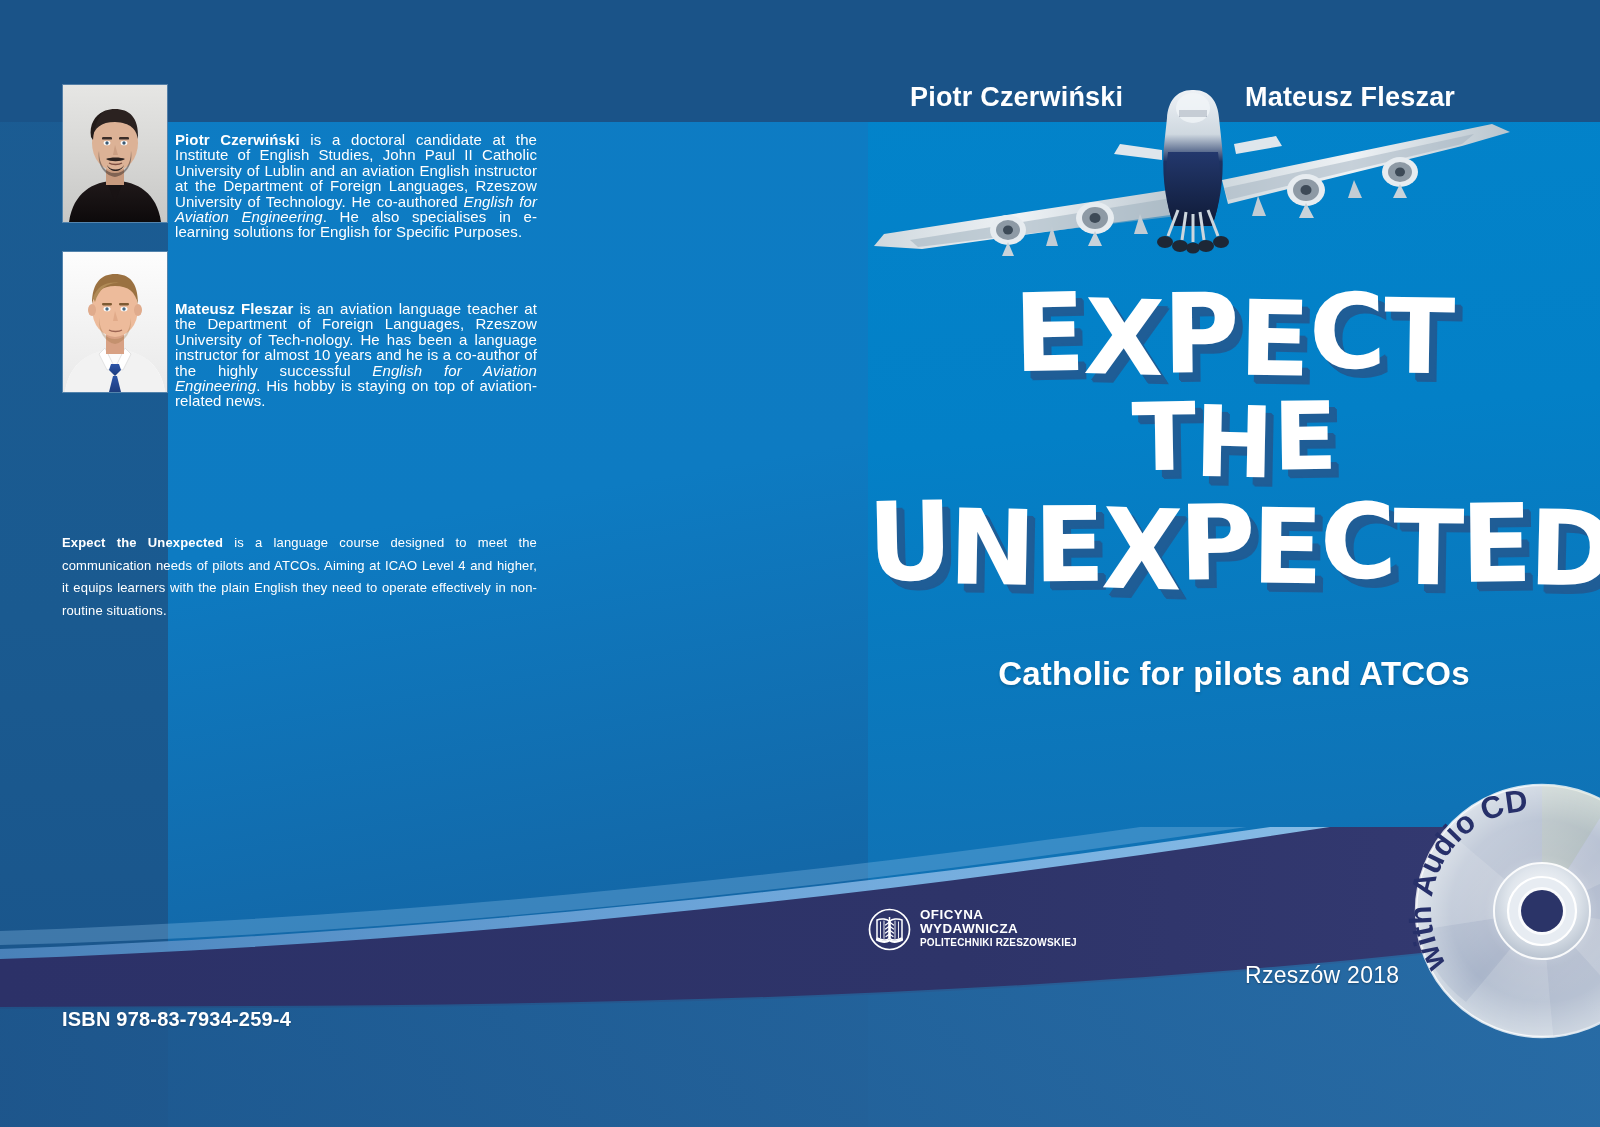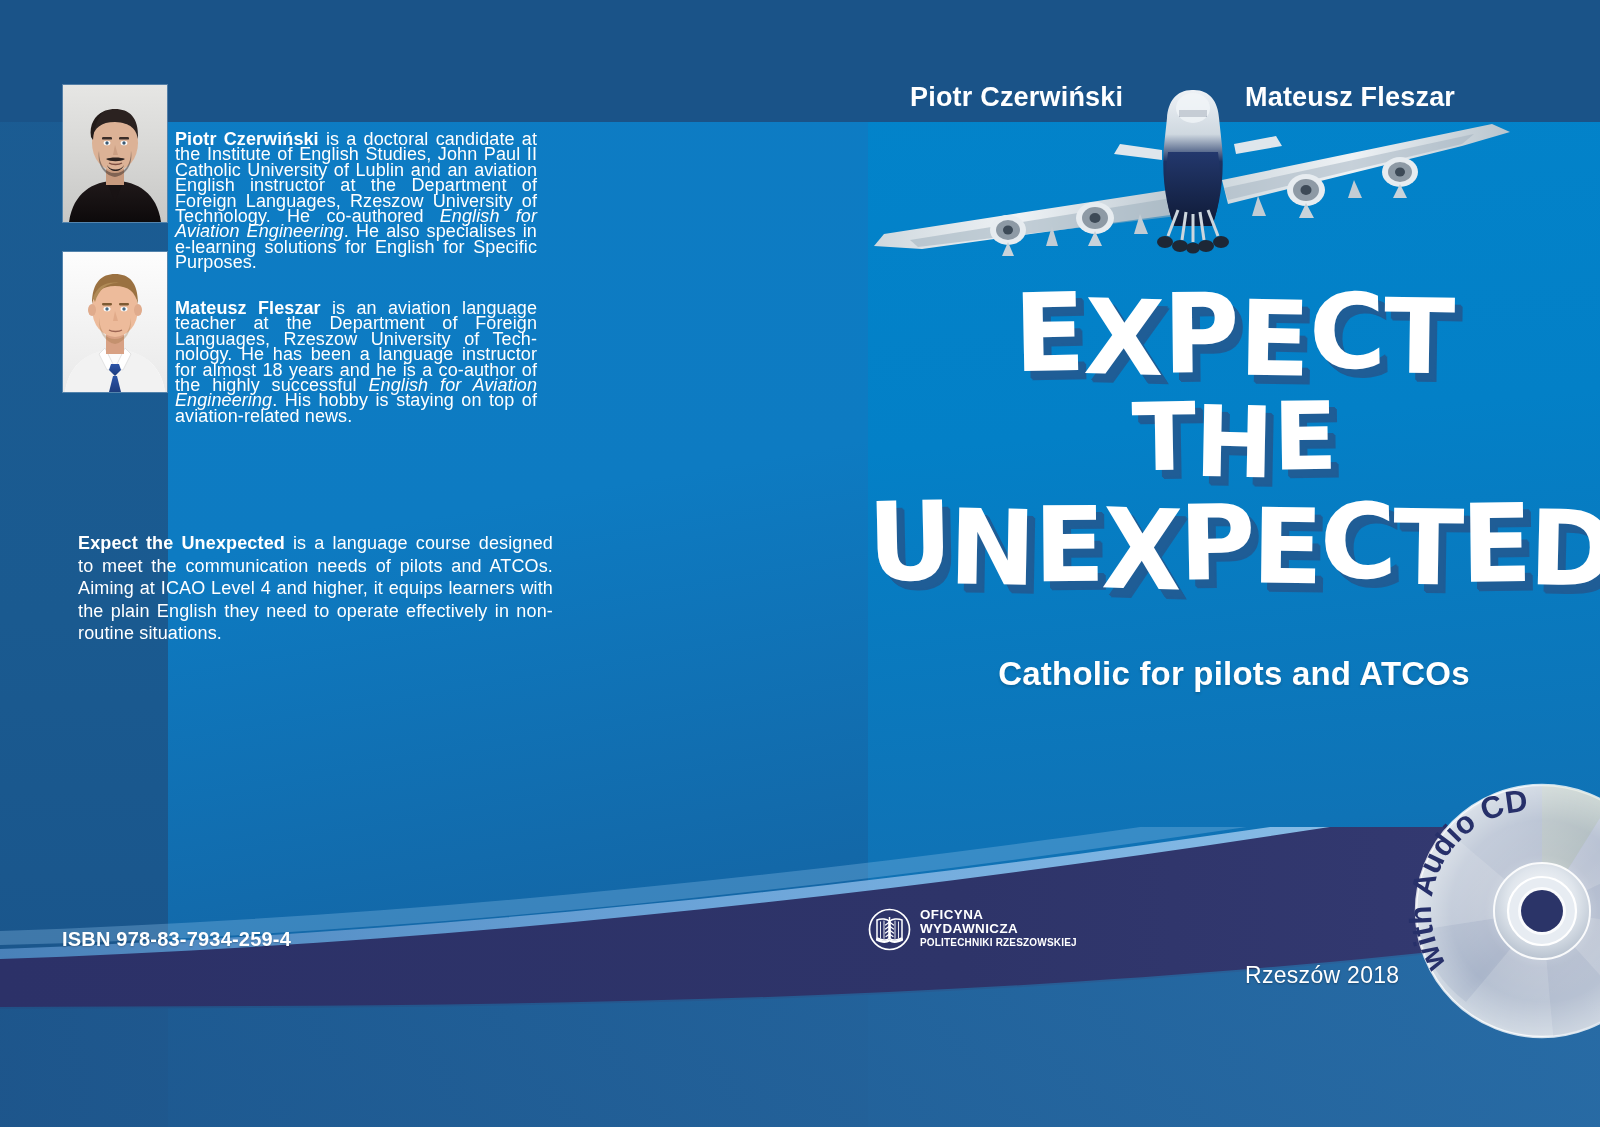--- a/index.html
+++ b/index.html
@@ -41,37 +41,37 @@
     position:absolute;background:#dcdcdc;overflow:hidden;
     box-shadow:0 0 0 1px rgba(255,255,255,.25);
   }
   .photo svg{display:block;}
   .photo1{left:63px;top:85px;width:104px;height:137px;}
   .photo2{left:63px;top:252px;width:104px;height:140px;}
 
   
   .bio{
     position:absolute;color:#ffffff;
-    font-size:18px;line-height:15.4px;letter-spacing:.1px;
+    font-size:15px;line-height:15.4px;letter-spacing:.1px;
     text-align:justify;text-justify:inter-word;
   }
   .bio b{font-weight:bold;}
   .bio i{font-style:italic;}
   .bio1{left:175px;top:132px;width:362px;}
   .bio2{left:175px;top:301px;width:362px;}
 
   .blurb{
-    position:absolute;left:78px;top:532px;width:475px;color:#ffffff;
-    font-size:18px;line-height:22.6px;letter-spacing:.15px;
+    position:absolute;left:62px;top:532px;width:475px;color:#ffffff;
+    font-size:13px;line-height:22.6px;letter-spacing:.15px;
     text-align:justify;text-justify:inter-word;
   }
   .blurb b{font-weight:bold;}
 
   .isbn{
-    position:absolute;left:62px;top:928px;color:#ffffff;
+    position:absolute;left:62px;top:1008px;color:#ffffff;
     font-size:20px;font-weight:bold;letter-spacing:.2px;
     text-shadow:0 1px 2px rgba(0,0,0,.22);
   }
 
   
   .publisher{position:absolute;left:868px;top:908px;display:flex;align-items:flex-start;gap:9px;}
   .publisher .mark{width:43px;height:43px;flex:0 0 43px;}
   .publisher .mark svg{display:block;}
   .publisher .words{color:#fff;line-height:1.08;}
   .publisher .w1,.publisher .w2{
@@ -358,21 +358,21 @@
 
       <path d="M46 78 C49 80 56 80 59 78" stroke="#9c6553" stroke-width="1.3" fill="none"></path>
     </svg>
   </div>
 
   <div class="bio bio1">
     <b>Piotr Czerwiński</b><span> is a doctoral candidate at the Institute of English Studies, John Paul II Catholic University of Lublin and an aviation English instructor at the Department of Foreign Languages, Rzeszow University of Technology. He co-authored </span><i>English for Aviation Engineering</i><span>. He also specialises in e-learning solutions for English for Specific Purposes.</span>
   </div>
 
   <div class="bio bio2">
-    <b>Mateusz Fleszar</b><span> is an aviation language teacher at the Department of Foreign Languages, Rzeszow University of Tech-nology. He has been a language instructor for almost 18 years and he is a co-author of the highly successful </span><i>English for Aviation Engineering</i><span>. His hobby is staying on top of aviation-related news.</span>
+    <b>Mateusz Fleszar</b><span> is an aviation language teacher at the Department of Foreign Languages, Rzeszow University of Tech-nology. He has been a language instructor for almost 10 years and he is a co-author of the highly successful </span><i>English for Aviation Engineering</i><span>. His hobby is staying on top of aviation-related news.</span>
   </div>
 
   <div class="blurb">
     <b>Expect the Unexpected</b><span> is a language course designed to meet the communication needs of pilots and ATCOs. Aiming at ICAO Level 4 and higher, it equips learners with the plain English they need to operate effectively in non-routine situations.</span>
   </div>
 
   <div class="isbn">ISBN 978-83-7934-259-4</div>
 
   <div class="publisher">
     <div class="mark">

